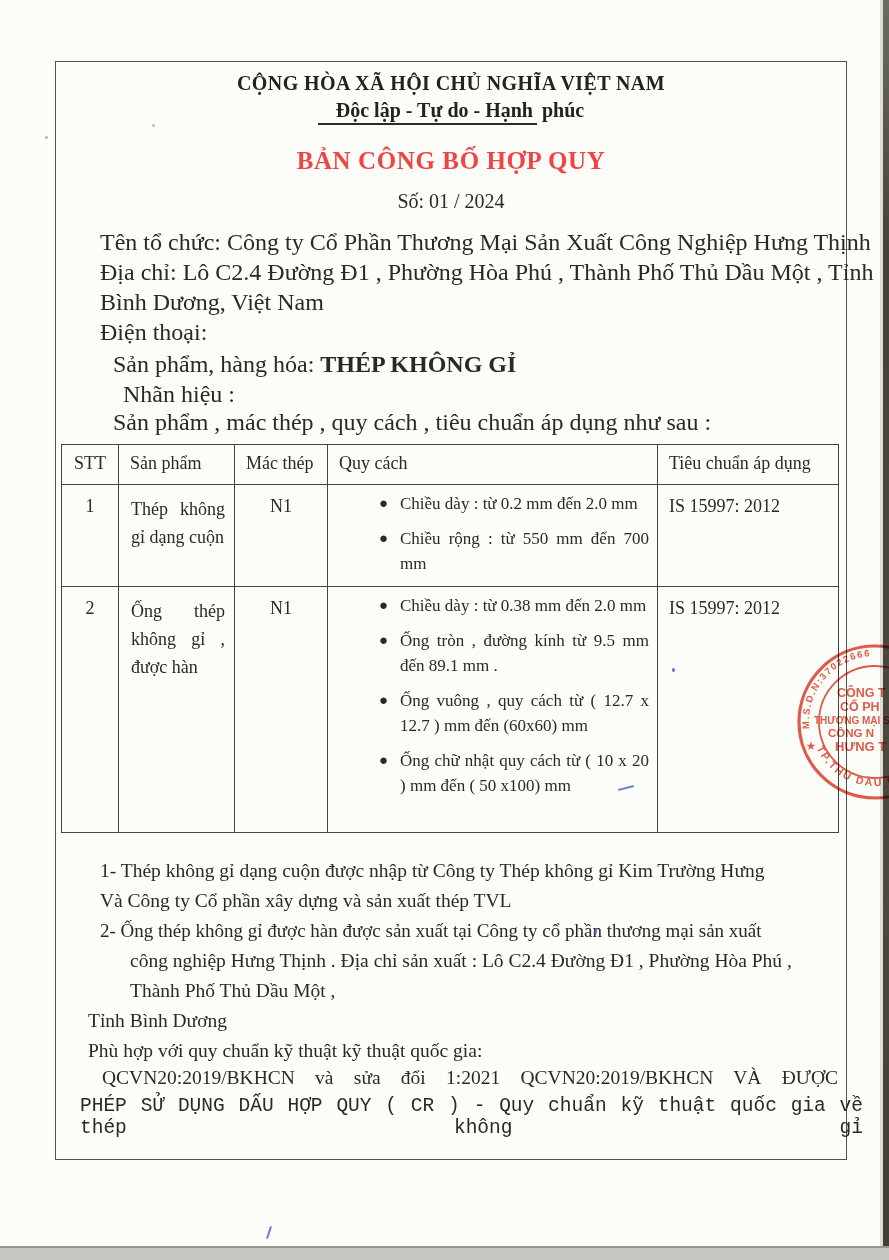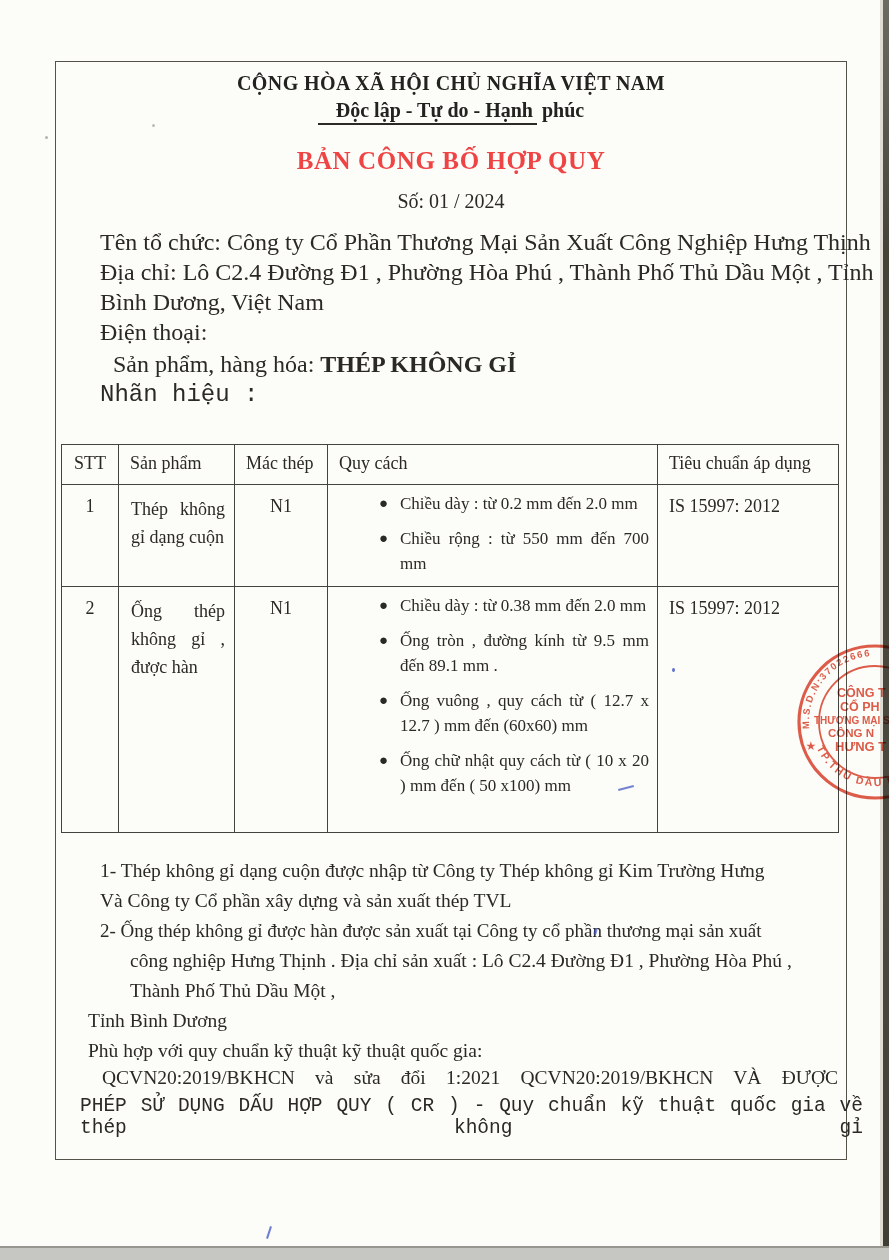--- a/index.html
+++ b/index.html
@@ -26,21 +26,21 @@
   .doc-title      { top:147px; font-size:25px; font-weight:bold; letter-spacing:.6px; color:#ef4444; }
   .doc-number     { top:190px; font-size:20px; }
 
   
   .line { position:absolute; font-size:24px; white-space:nowrap; }
   .l-org   { left:100px; top:229px; }
   .l-addr1 { left:100px; top:259px; }
   .l-addr2 { left:100px; top:289px; }
   .l-phone { left:100px; top:319px; }
   .l-prod  { left:113px; top:351px; }
-  .l-brand { left:100px; top:381px;font-family:Liberation Mono, monospace; }
+  .l-brand { left:123px; top:381px; }
   .l-intro { left:113px; top:409px; }
   .bold { font-weight:bold; }
 
   
   table.spec { position:absolute; left:61px; top:444px; width:777px;
                border-collapse:collapse; table-layout:fixed; font-size:18px; color:#2b2926; }
   table.spec col.c1{width:57px} table.spec col.c2{width:116px} table.spec col.c3{width:93px}
   table.spec col.c4{width:330px} table.spec col.c5{width:181px}
   table.spec th, table.spec td { border:1.5px solid #45433d; vertical-align:top; font-weight:normal; }
   tr.tr-head { height:40px; }
@@ -103,20 +103,21 @@
   <div class="hdr motto"><span class="motto-underline">Độc lập - Tự do - Hạnh</span><span> phúc</span></div>
   <div class="hdr doc-title">BẢN CÔNG BỐ HỢP QUY</div>
   <div class="hdr doc-number">Số: 01 / 2024</div>
 
   <div class="line l-org">Tên tổ chức: Công ty Cổ Phần Thương Mại Sản Xuất Công Nghiệp Hưng Thịnh</div>
   <div class="line l-addr1">Địa chỉ: Lô C2.4 Đường Đ1 , Phường Hòa Phú , Thành Phố Thủ Dầu Một , Tỉnh</div>
   <div class="line l-addr2">Bình Dương, Việt Nam</div>
   <div class="line l-phone">Điện thoại:</div>
   <div class="line l-prod"><span>Sản phẩm, hàng hóa: </span><span class="bold">THÉP KHÔNG GỈ</span></div>
   <div class="line l-brand">Nhãn hiệu :</div>
+  <div class="line l-intro">Sản phẩm , mác thép , quy cách , tiêu chuẩn áp dụng như sau :</div>
 
   <table class="spec">
     <colgroup>
         <col class="c1">
         <col class="c2">
         <col class="c3">
         <col class="c4">
         <col class="c5">
       </colgroup>
     <tbody>

